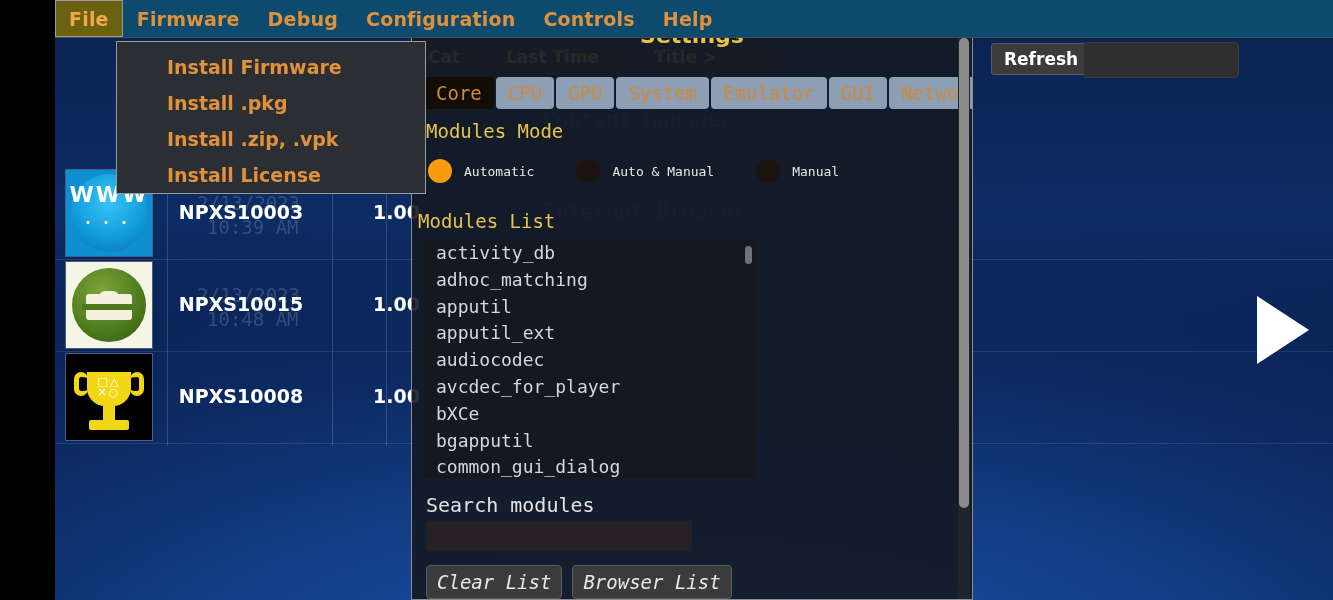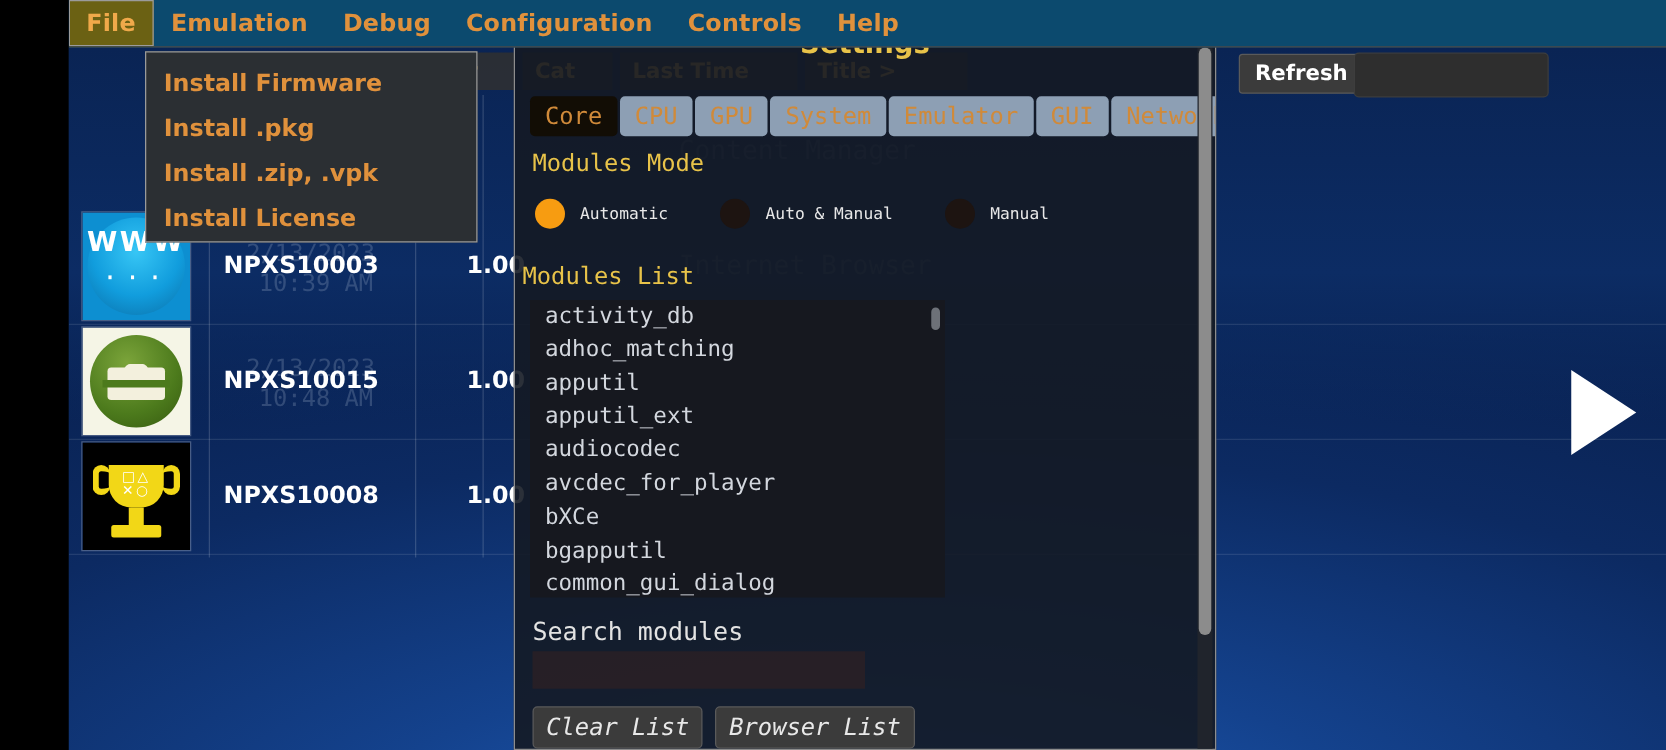--- a/index.html
+++ b/index.html
@@ -60,25 +60,26 @@
   .menubar-item.active {
     background: #6b6113;
     color: #f0a94a;
     box-shadow: inset 0 0 0 1px #9b9b9b;
   }
 
   
   .dropdown {
     position: absolute;
     left: 61px; top: 41px;
-    width: 266px; height: 153px;
+    width: 310px; height: 153px;
     background: #2b2f33;
     border: 1px solid #9a9a9a;
     z-index: 60;
     padding-top: 7px;
+    padding-left: 36px;
   }
   .dropdown-item {
     height: 36px;
     display: flex; align-items: center;
     padding-left: 14px;
     color: #e0913c;
     font-family: "DejaVu Sans", "Liberation Sans", sans-serif;
     font-weight: bold;
     font-size: 19px;
     cursor: default;
@@ -502,21 +503,21 @@
       </div>
 
       <div class="dlg-scrollbar">
         <div class="thumb"></div>
       </div>
 
     </div>
 
     <div class="menubar">
       <div class="menubar-item active">File</div>
-      <div class="menubar-item">Emulation</div>
+      <div class="menubar-item">Firmware</div>
       <div class="menubar-item">Debug</div>
       <div class="menubar-item">Configuration</div>
       <div class="menubar-item">Controls</div>
       <div class="menubar-item">Help</div>
     </div>
 
     <div class="dropdown">
       <div class="dropdown-item">Install Firmware</div>
       <div class="dropdown-item">Install .pkg</div>
       <div class="dropdown-item">Install .zip, .vpk</div>

